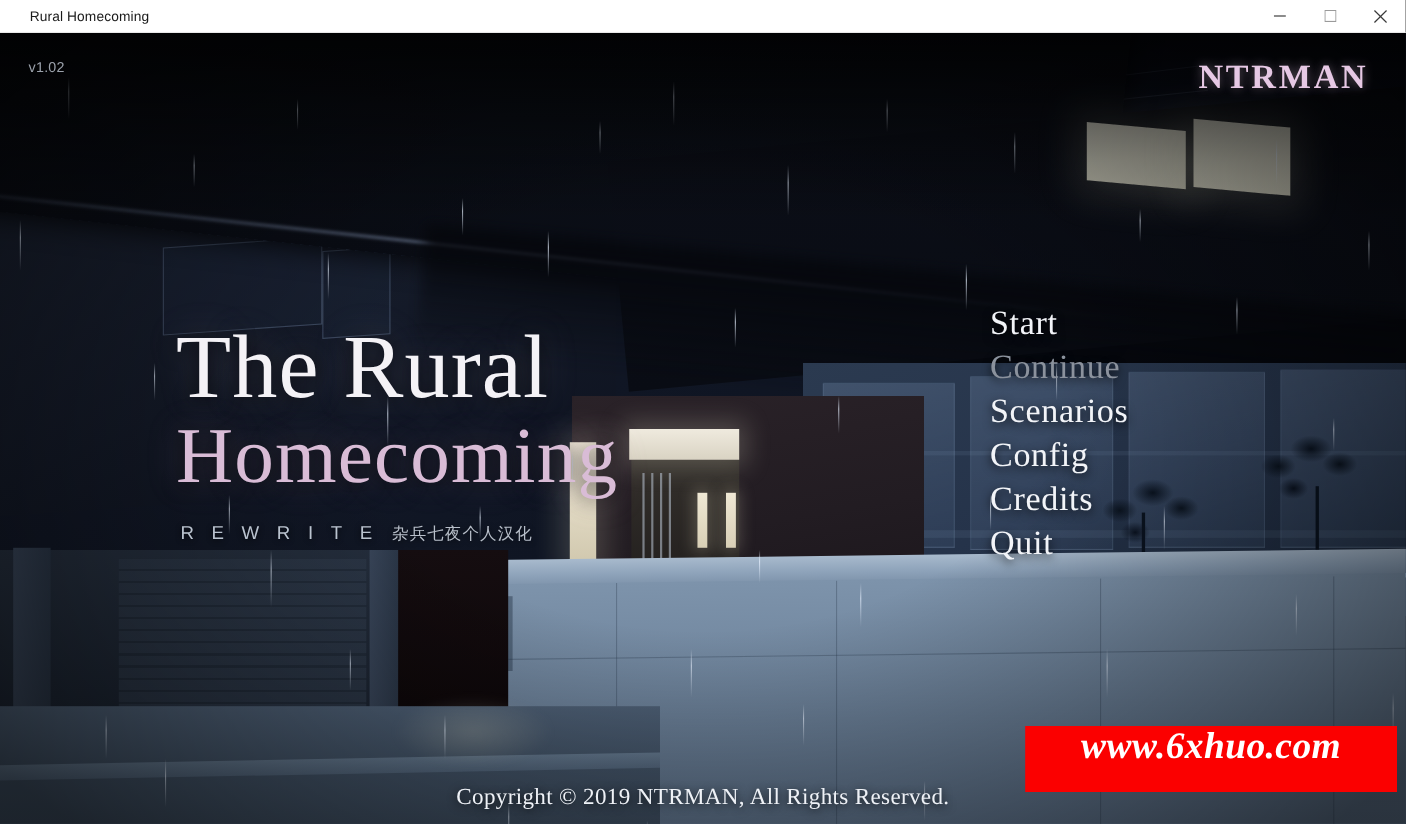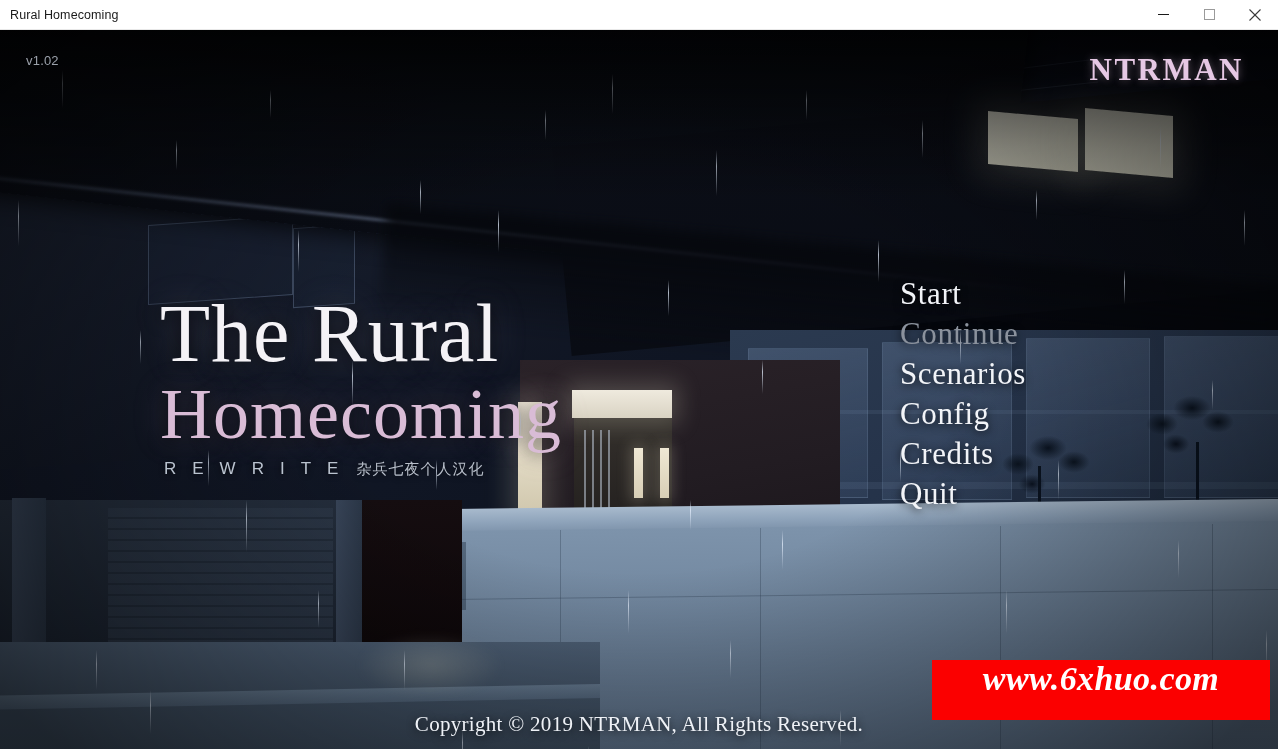--- a/index.html
+++ b/index.html
@@ -23,20 +23,21 @@
   .titlebar {
     position: absolute;
     top: 0; left: 0;
     width: 1278px;
     height: 30px;
     background: #ffffff;
     border-bottom: 1px solid #e8e8e8;
     display: flex;
     align-items: center;
     z-index: 100;
+    padding-left: 17px;
   }
   .titlebar-text {
     margin-left: 10px;
     font-size: 12.5px;
     color: #1a1a1a;
     letter-spacing: 0.1px;
     white-space: nowrap;
   }
   .win-controls {
     margin-left: auto;
@@ -394,21 +395,21 @@
     font-family: "Liberation Serif", serif;
     font-size: 72px;
     line-height: 82px;
     color: #d9bcd6;
     letter-spacing: 1px;
     text-shadow: 0 2px 16px rgba(0,0,0,.70), 0 0 34px rgba(205,170,205,.30);
   }
   .subtitle-row {
     display: flex;
     align-items: baseline;
-    margin-top: 4px;
+    margin-top: 20px;
     margin-left: 4px;
   }
   .subtitle-rewrite {
     font-family: "Liberation Sans", sans-serif;
     font-size: 17px;
     letter-spacing: 16px;
     color: #c9d2de;
     opacity: .92;
     text-shadow: 0 1px 6px rgba(0,0,0,.8);
   }

